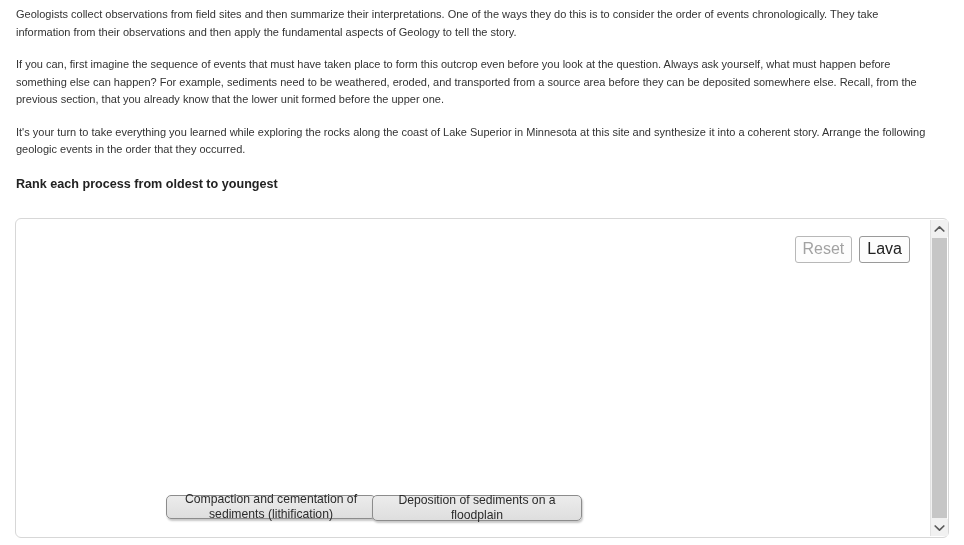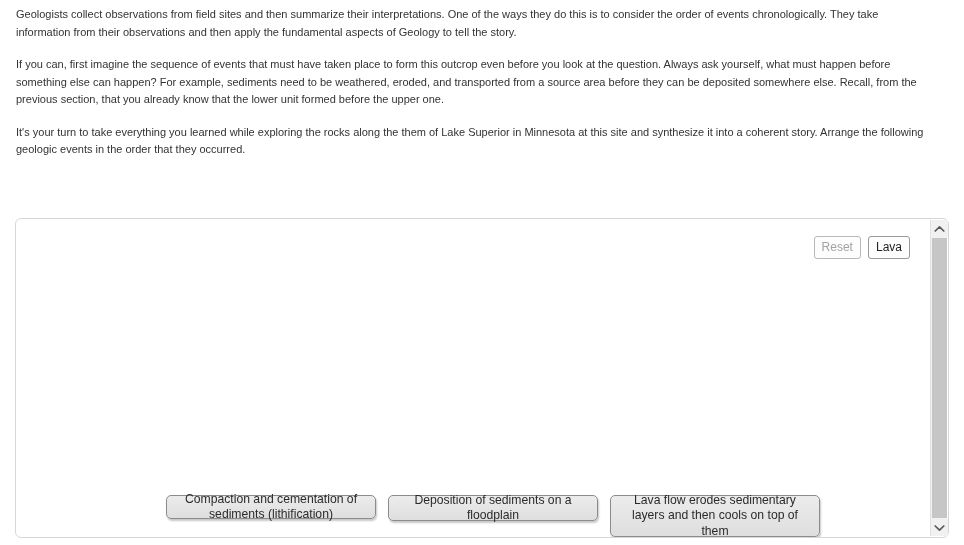--- a/index.html
+++ b/index.html
@@ -92,21 +92,21 @@
   
   .toolbar {
     position: absolute;
     right: 8px;
     top: 17px;
     display: flex;
     gap: 7px;
   }
   .tool-btn {
     font-family: "Liberation Sans", sans-serif;
-    font-size: 12px;
+    font-size: 16px;
     line-height: 1;
     padding: 4px 7px 5px 7px;
     border: 1px solid #9a9a9a;
     border-radius: 3px;
     background: #fdfdfd;
     color: #222222;
     cursor: pointer;
     white-space: nowrap;
   }
   .tool-btn.disabled {
@@ -128,21 +128,21 @@
     text-align: center;
     display: flex;
     align-items: center;
     justify-content: center;
     padding: 4px 8px;
     cursor: move;
     user-select: none;
   }
 
   #tile-0 { left: 150px; top: 276px; width: 210px; height: 24px; }
-  #tile-1 { left: 372px; top: 276px; width: 210px; height: 26px; }
+  #tile-1 { left: 356px; top: 276px; width: 210px; height: 26px; }
   #tile-2 { left: 594px; top: 276px; width: 210px; height: 42px; }
 
   
   .scrollbar {
     position: absolute;
     right: 1px;
     top: 1px;
     width: 17px;
     height: 316px;
     background: #f1f1f1;
@@ -173,35 +173,35 @@
   }
 </style>
 </head>
 <body>
 
 <div class="page">
 
   <div class="prose">
     <p class="para">Geologists collect observations from field sites and then summarize their interpretations. One of the ways they do this is to consider the order of events chronologically. They take information from their observations and then apply the fundamental aspects of Geology to tell the story.</p>
     <p class="para">If you can, first imagine the sequence of events that must have taken place to form this outcrop even before you look at the question. Always ask yourself, what must happen before something else can happen? For example, sediments need to be weathered, eroded, and transported from a source area before they can be deposited somewhere else. Recall, from the previous section, that you already know that the lower unit formed before the upper one.</p>
-    <p class="para">It's your turn to take everything you learned while exploring the rocks along the them of Lake Superior in Minnesota at this site and synthesize it into a coherent story. Arrange the following geologic events in the order that they occurred.</p>
+    <p class="para">It's your turn to take everything you learned while exploring the rocks along the coast of Lake Superior in Minnesota at this site and synthesize it into a coherent story. Arrange the following geologic events in the order that they occurred.</p>
+    <p class="rank-title">Rank each process from oldest to youngest</p>
   </div>
 
 
   <div class="panel">
     <div class="panel-inner">
 
       <div class="toolbar">
         <button class="tool-btn disabled">Reset</button>
         <button class="tool-btn">Lava</button>
       </div>
 
       <div class="tile" id="tile-0">Compaction and cementation of sediments (lithification)</div>
       <div class="tile" id="tile-1">Deposition of sediments on a floodplain</div>
-      <div class="tile" id="tile-2">Lava flow erodes sedimentary layers and then cools on top of them</div>
 
     </div>
 
     <div class="scrollbar">
       <div class="sb-arrow up">
         <svg width="11" height="8" viewBox="0 0 11 8">
             <path d="M1.2 6 L5.5 1.8 L9.8 6" fill="none" stroke="#5a5a5a" stroke-width="1.7" stroke-linecap="round" stroke-linejoin="round"></path>
           </svg>
       </div>
       <div class="sb-thumb"></div>

